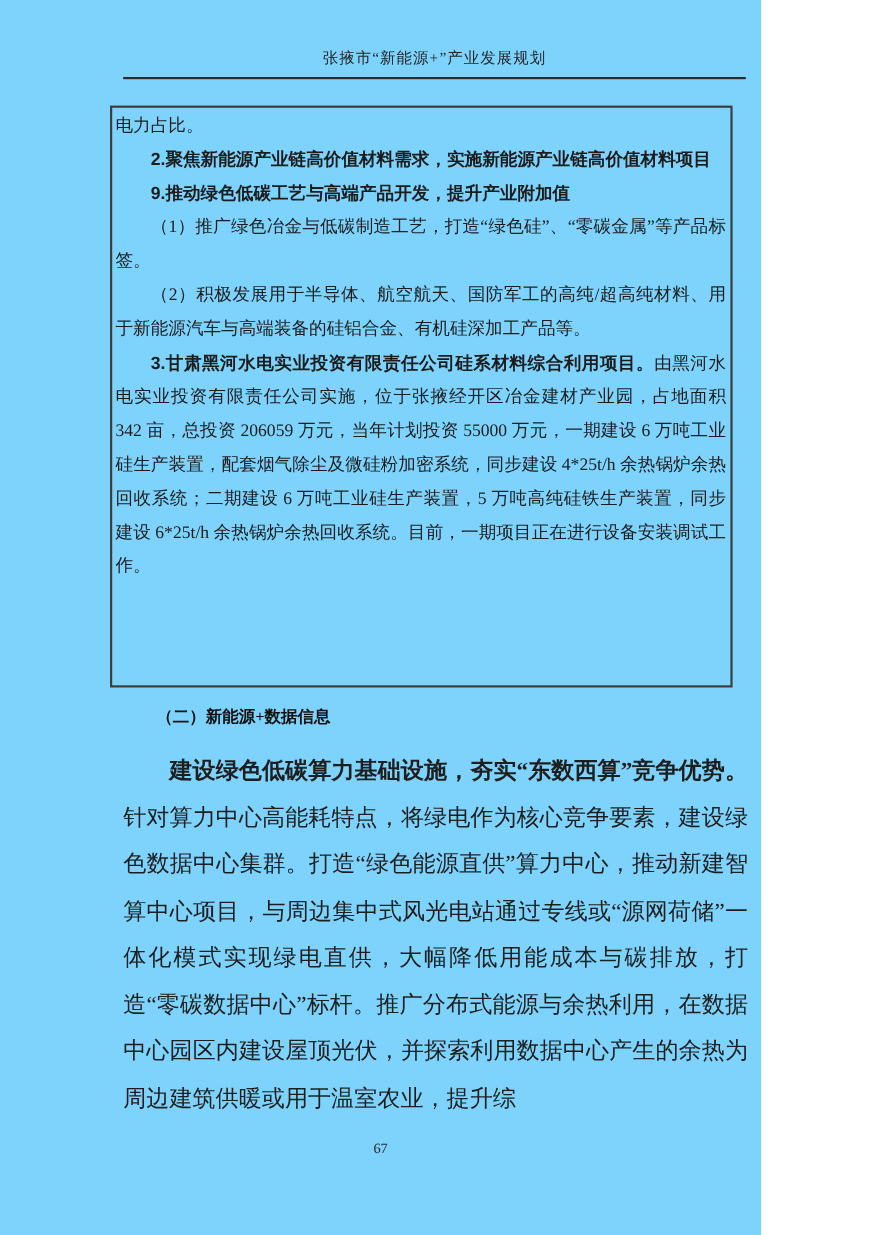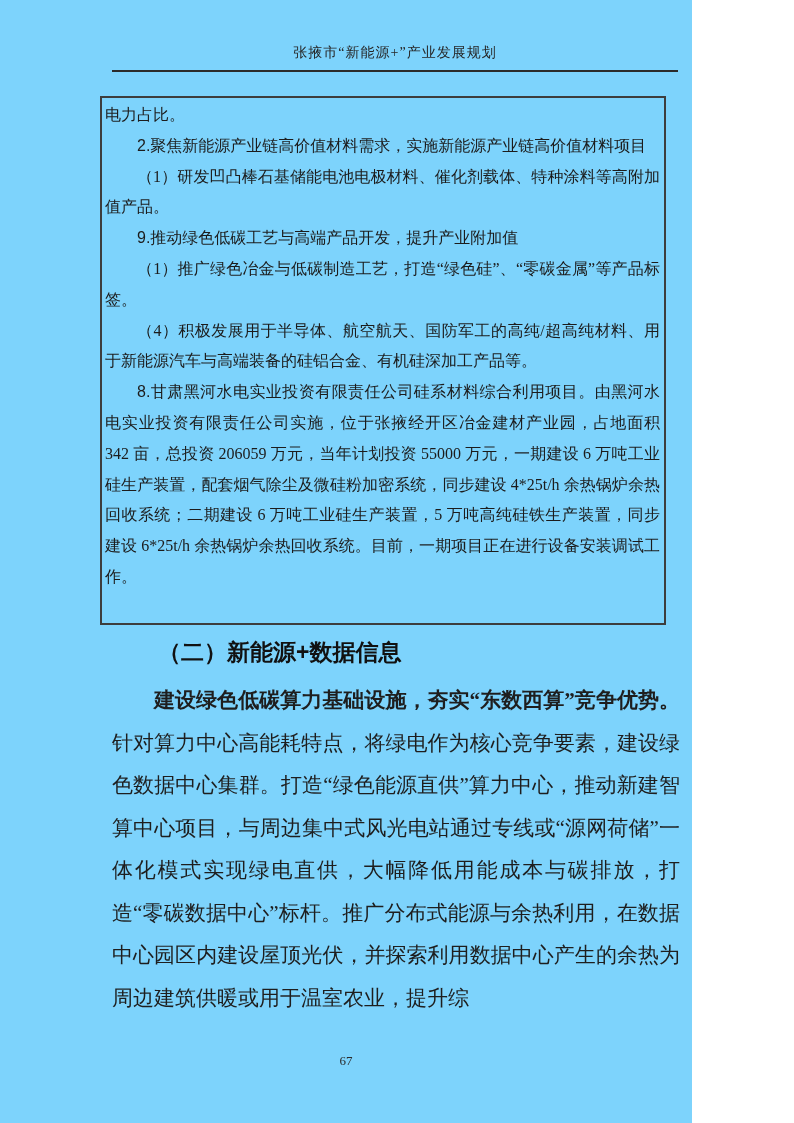--- a/index.html
+++ b/index.html
@@ -25,63 +25,62 @@
     border:2px solid #3d3d3d;
     box-sizing:border-box;
     padding:2px 4px 0 3px;
     font-size:16px; line-height:30.8px;
     text-align:justify;
     overflow:hidden;
   }
   .info-box p { margin:0; }
   .p-indent { text-indent:2em; }
   .hei-bold {
-    font-weight:normal;
+    font-weight:bold;
     font-family:"Liberation Sans","DejaVu Sans",sans-serif;
   }
   .serif-bold { font-weight:bold; }
   
   .section-heading {
     position:absolute; left:112px; top:638px; width:566px;
-    font-size:23px; line-height:28px;
+    font-size:15px; line-height:28px;
     font-weight:bold;
-    font-family:Liberation Sans, sans-serif;
+    font-family:Liberation Serif, serif;
     color:#111111;
     text-indent:2em;
   }
   
   .body-para {
     position:absolute; left:112px; top:679px; width:568px;
     font-size:21px; line-height:42.5px;
     text-align:justify;
     text-indent:2em;
     color:#1e1e1e;
   }
   
   .page-number {
     position:absolute; left:0; right:0; top:1036px;
     text-align:center;
-    font-size:13px; color:#2a2a2a;margin-top:17px;
+    font-size:13px; color:#2a2a2a;
   }
 </style>
 </head>
 <body>
 
 <div class="page">
 
   <div class="doc-header">张掖市“新能源+”产业发展规划</div>
 
   <div class="info-box">
     <p>电力占比。</p>
     <p class="p-indent hei-bold">2.聚焦新能源产业链高价值材料需求，实施新能源产业链高价值材料项目</p>
-    <p class="p-indent">（1）研发凹凸棒石基储能电池电极材料、催化剂载体、特种涂料等高附加值产品。</p>
     <p class="p-indent hei-bold">9.推动绿色低碳工艺与高端产品开发，提升产业附加值</p>
     <p class="p-indent">（1）推广绿色冶金与低碳制造工艺，打造“绿色硅”、“零碳金属”等产品标签。</p>
-    <p class="p-indent">（4）积极发展用于半导体、航空航天、国防军工的高纯/超高纯材料、用于新能源汽车与高端装备的硅铝合金、有机硅深加工产品等。</p>
-    <p class="p-indent"><span class="hei-bold">8.甘肃黑河水电实业投资有限责任公司硅系材料综合利用项目。</span><span>由黑河水电实业投资有限责任公司实施，位于张掖经开区冶金建材产业园，占地面积 342 亩，总投资 206059 万元，当年计划投资 55000 万元，一期建设 6 万吨工业硅生产装置，配套烟气除尘及微硅粉加密系统，同步建设 4*25t/h 余热锅炉余热回收系统；二期建设 6 万吨工业硅生产装置，5 万吨高纯硅铁生产装置，同步建设 6*25t/h 余热锅炉余热回收系统。目前，一期项目正在进行设备安装调试工作。</span></p>
+    <p class="p-indent">（2）积极发展用于半导体、航空航天、国防军工的高纯/超高纯材料、用于新能源汽车与高端装备的硅铝合金、有机硅深加工产品等。</p>
+    <p class="p-indent"><span class="hei-bold">3.甘肃黑河水电实业投资有限责任公司硅系材料综合利用项目。</span><span>由黑河水电实业投资有限责任公司实施，位于张掖经开区冶金建材产业园，占地面积 342 亩，总投资 206059 万元，当年计划投资 55000 万元，一期建设 6 万吨工业硅生产装置，配套烟气除尘及微硅粉加密系统，同步建设 4*25t/h 余热锅炉余热回收系统；二期建设 6 万吨工业硅生产装置，5 万吨高纯硅铁生产装置，同步建设 6*25t/h 余热锅炉余热回收系统。目前，一期项目正在进行设备安装调试工作。</span></p>
   </div>
 
   <div class="section-heading">（二）新能源+数据信息</div>
 
   <div class="body-para"><span class="serif-bold">建设绿色低碳算力基础设施，夯实“东数西算”竞争优势。</span><span>针对算力中心高能耗特点，将绿电作为核心竞争要素，建设绿色数据中心集群。打造“绿色能源直供”算力中心，推动新建智算中心项目，与周边集中式风光电站通过专线或“源网荷储”一体化模式实现绿电直供，大幅降低用能成本与碳排放，打造“零碳数据中心”标杆。推广分布式能源与余热利用，在数据中心园区内建设屋顶光伏，并探索利用数据中心产生的余热为周边建筑供暖或用于温室农业，提升综</span></div>
 
   <div class="page-number">67</div>
 
 </div>
 

